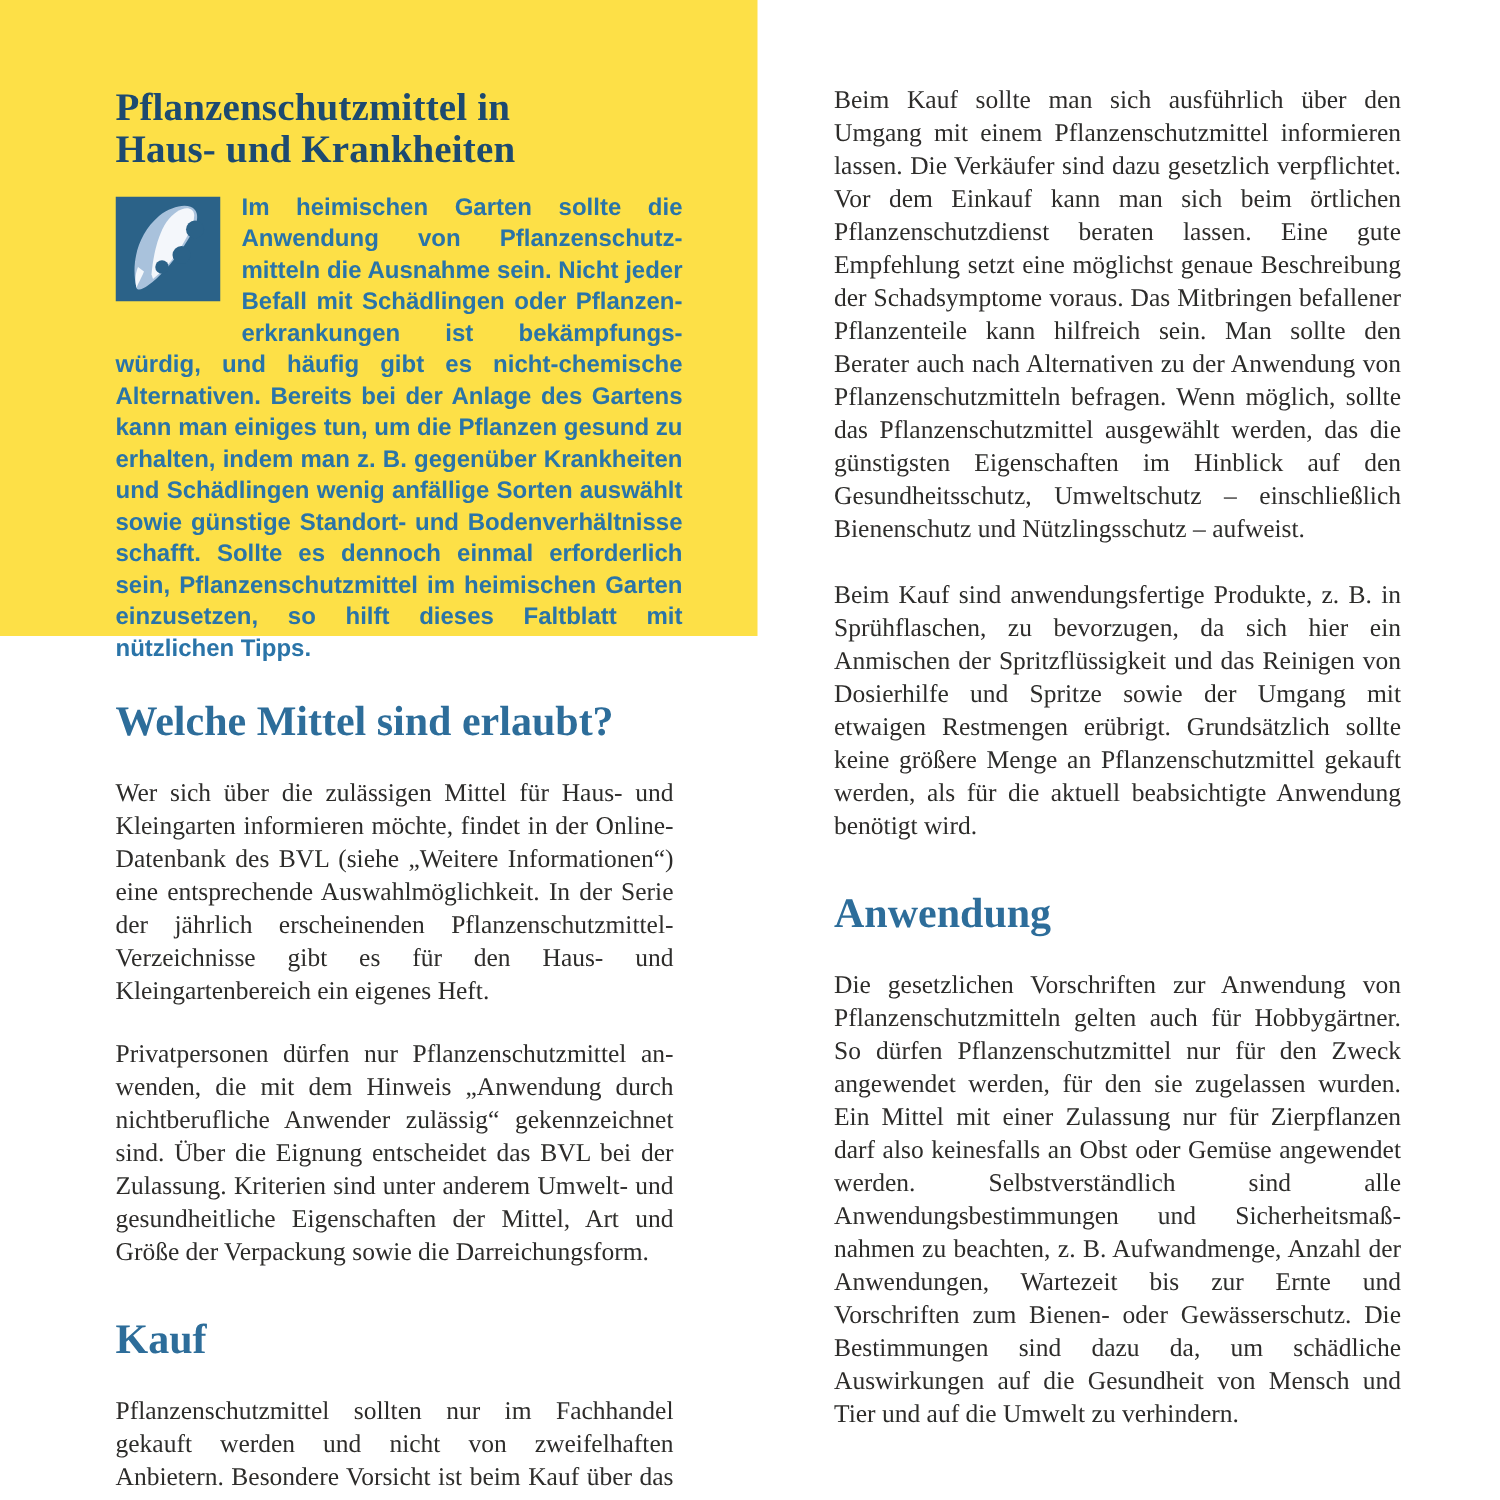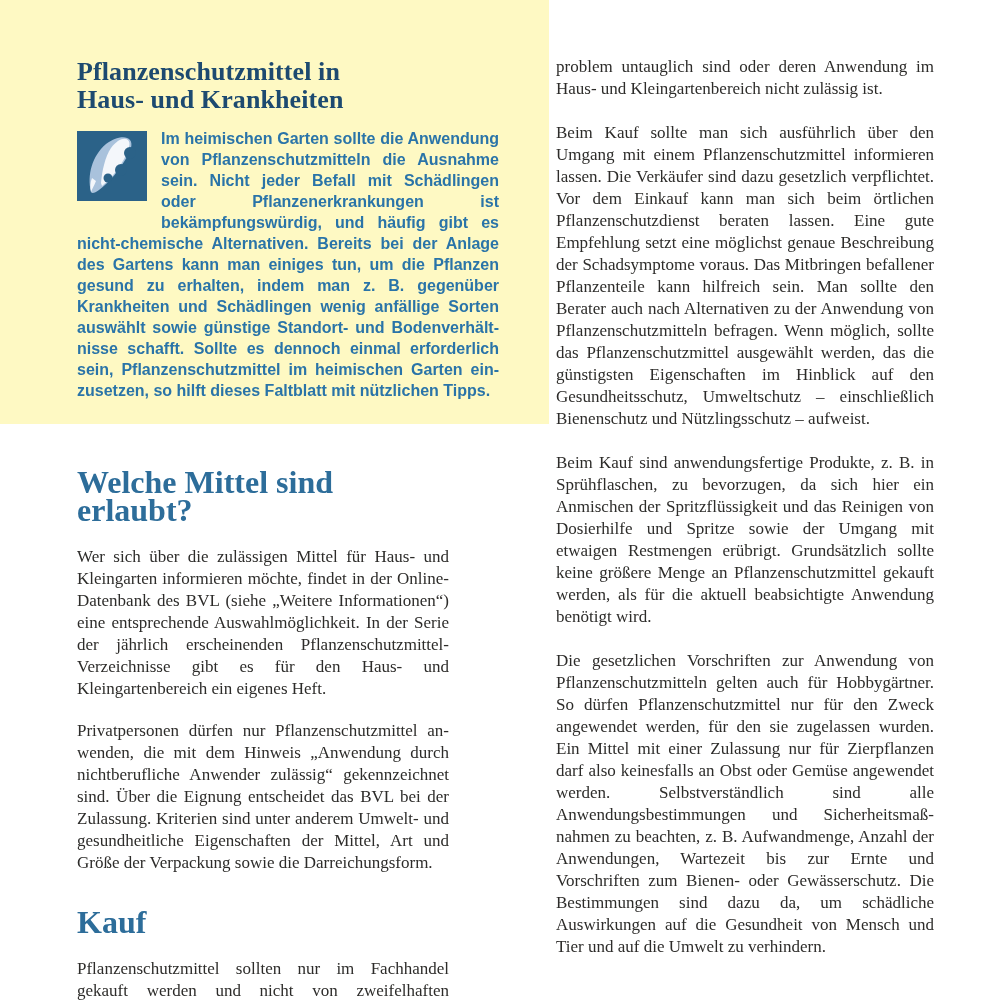--- a/index.html
+++ b/index.html
@@ -13,23 +13,23 @@
     overflow: hidden;
     font-family: "Liberation Serif", "DejaVu Serif", serif;
     color: #2d2c2a;
   }
 
   
   .intro-box {
     position: absolute;
     left: 0;
     top: 0;
-    width: 549px;
+    width: 505px;
     height: 424px;
-    background: #fef9c3;
+    background: #fde047;
     box-sizing: border-box;
     padding: 58px 50px 0 77px;
   }
 
   .doc-title {
     font-size: 26px;
     line-height: 28px;
     font-weight: bold;
     color: #1d4a70;
     letter-spacing: 0.1px;
@@ -56,21 +56,21 @@
   
   .col {
     position: absolute;
     box-sizing: border-box;
   }
   .col-left  { left: 77px;  top: 468px; width: 372px; }
   .col-right { left: 556px; top: 56px;  width: 378px; }
 
   .section-heading {
     margin: 0 0 22px 0;
-    font-size: 32px;
+    font-size: 28px;
     line-height: 28px;
     font-weight: bold;
     color: #2d6d9a;
   }
   .section-heading.spaced { margin-top: 34px; }
 
   .body-para {
     margin: 0 0 22px 0;
     font-size: 17px;
     line-height: 22px;
@@ -114,20 +114,20 @@
 
   <div class="col col-left">
     <h2 class="section-heading">Welche Mittel sind erlaubt?</h2>
     <p class="body-para">Wer sich über die zulässigen Mittel für Haus- und Klein­garten informieren möchte, findet in der Online-Daten­bank des BVL (siehe „Weitere Informationen“) eine ent­sprechende Auswahlmöglichkeit. In der Serie der jährlich erscheinenden Pflanzenschutzmittel-Verzeichnisse gibt es für den Haus- und Kleingartenbereich ein eigenes Heft.</p>
     <p class="body-para">Privatpersonen dürfen nur Pflanzenschutzmittel an­wenden, die mit dem Hinweis „Anwendung durch nicht­berufliche Anwender zulässig“ gekennzeichnet sind. Über die Eignung entscheidet das BVL bei der Zulassung. Kri­terien sind unter anderem Umwelt- und gesundheitliche Eigenschaften der Mittel, Art und Größe der Verpackung sowie die Darreichungsform.</p>
     <h2 class="section-heading spaced">Kauf</h2>
     <p class="body-para">Pflanzenschutzmittel sollten nur im Fachhandel gekauft werden und nicht von zweifelhaften Anbietern. Besondere Vorsicht ist beim Kauf über das Internet geboten: Es besteht die Gefahr, Mittel zu erhalten, die für das Pflanzenschutz-</p>
   </div>
 
   <div class="col col-right">
-    <p class="body-para">problem untauglich sind oder deren Anwendung im Haus- und Kleingartenbereich nicht zulässig ist.</p>
     <p class="body-para">Beim Kauf sollte man sich ausführlich über den Umgang mit einem Pflanzenschutzmittel informieren lassen. Die Verkäufer sind dazu gesetzlich verpflichtet. Vor dem Einkauf kann man sich beim örtlichen Pflanzenschutzdienst beraten lassen. Eine gute Empfehlung setzt eine möglichst genaue Beschreibung der Schadsymptome voraus. Das Mitbrin­gen befallener Pflanzenteile kann hilfreich sein. Man sollte den Berater auch nach Alternativen zu der Anwendung von Pflanzenschutz­mitteln befragen. Wenn möglich, sollte das Pflanzenschutzmittel ausgewählt werden, das die günstigs­ten Eigenschaften im Hinblick auf den Gesundheitsschutz, Umweltschutz – einschließlich Bienenschutz und Nützlings­schutz – aufweist.</p>
     <p class="body-para">Beim Kauf sind anwendungsfertige Produkte, z. B. in Sprüh­flaschen, zu bevorzugen, da sich hier ein Anmischen der Spritzflüssigkeit und das Reinigen von Dosierhilfe und Spritze sowie der Umgang mit etwaigen Restmengen erüb­rigt. Grundsätzlich sollte keine größere Menge an Pflanzen­schutzmittel gekauft werden, als für die aktuell beabsichtigte Anwendung benötigt wird.</p>
+    <h2 class="section-heading spaced">Anwendung</h2>
     <p class="body-para">Die gesetzlichen Vorschriften zur Anwendung von Pflan­zenschutzmitteln gelten auch für Hobbygärtner. So dür­fen Pflanzenschutzmittel nur für den Zweck angewendet werden, für den sie zugelassen wurden. Ein Mittel mit ei­ner Zulassung nur für Zierpflanzen darf also keinesfalls an Obst oder Gemüse angewendet werden. Selbstverständlich sind alle Anwendungsbestimmungen und Sicherheitsmaß­nahmen zu beachten, z. B. Aufwandmenge, Anzahl der An­wendungen, Wartezeit bis zur Ernte und Vorschriften zum Bienen- oder Gewässerschutz. Die Bestimmungen sind dazu da, um schädliche Auswirkungen auf die Gesundheit von Mensch und Tier und auf die Umwelt zu verhindern.</p>
 
   </div>
 
 </div>
 
 </body></html>

